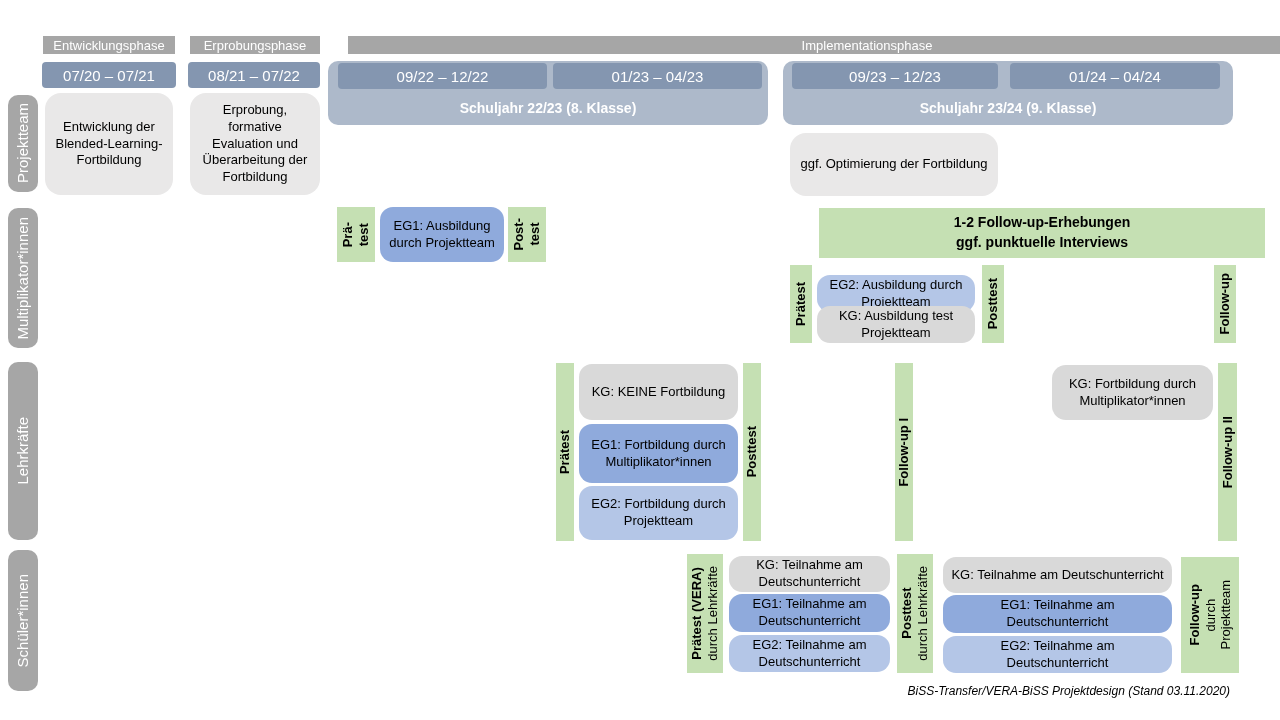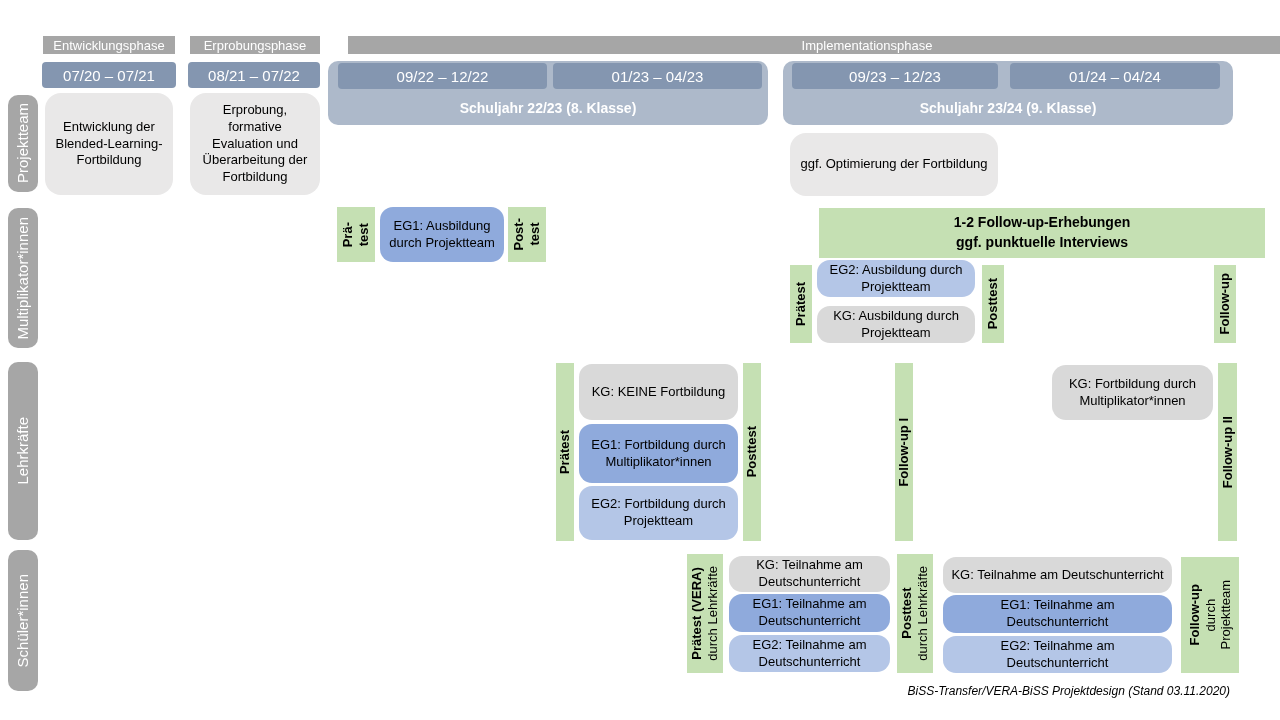--- a/index.html
+++ b/index.html
@@ -103,22 +103,22 @@
 
   <div class="abs gbox" style="left:790px;top:208px;width:446px;height:50px;">
     <span>1-2 Follow-up-Erhebungen</span>
     <span>ggf. punktuelle Interviews</span>
   </div>
   <div class="abs flexc gbar" style="left:790px;top:265px;width:22px;height:78px;">
     <span class="vtext">
         <span>Prätest</span>
       </span>
   </div>
-  <div class="abs flexc mini eg2" style="left:817px;top:260px;width:158px;height:37px;">EG2: Ausbildung durch Projektteam</div>
-  <div class="abs flexc mini kg" style="left:817px;top:306px;width:158px;height:37px;">KG: Ausbildung durch Projektteam</div>
+  <div class="abs flexc mini eg2" style="left:817px;top:275px;width:158px;height:37px;">EG2: Ausbildung durch Projektteam</div>
+  <div class="abs flexc mini kg" style="left:817px;top:306px;width:158px;height:37px;">KG: Ausbildung test Projektteam</div>
   <div class="abs flexc gbar" style="left:982px;top:265px;width:22px;height:78px;">
     <span class="vtext">
         <span>Posttest</span>
       </span>
   </div>
   <div class="abs flexc gbar" style="left:1214px;top:265px;width:22px;height:78px;">
     <span class="vtext">
         <span>Follow-up</span>
       </span>
   </div>

